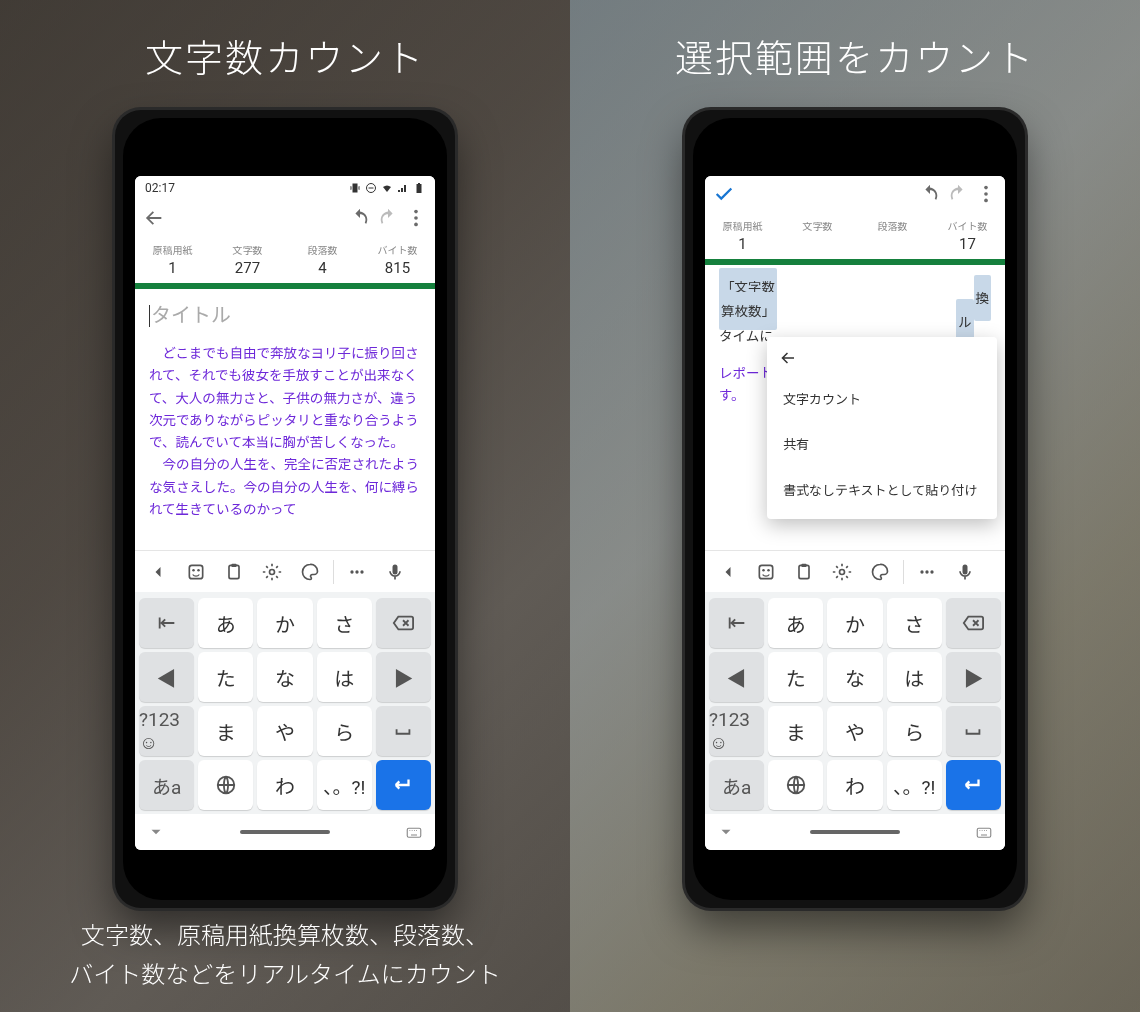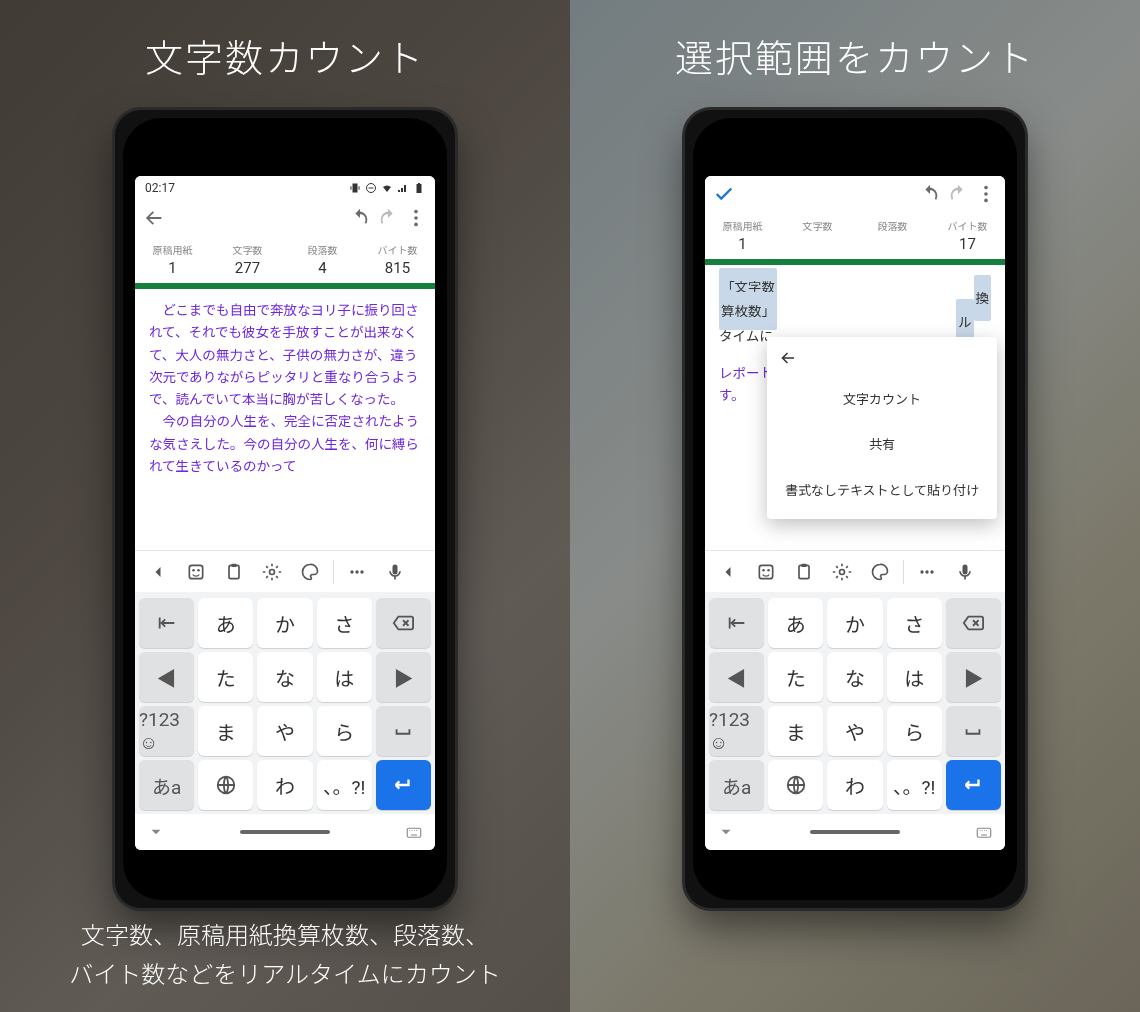--- a/index.html
+++ b/index.html
@@ -161,21 +161,20 @@
     top:72px;
     left:62px;
     width:230px;
     background:#fff;
     border-radius:4px;
     box-shadow:0 6px 20px rgba(0,0,0,0.25);
     z-index:50;
     padding:6px 0;
     font-size:13px;
     color:#333;
-    text-align:center;
   }
   .ctxmenu .ctx-header {
     display:flex; align-items:center; padding:6px 12px 10px;
   }
   .ctxmenu .ctx-header svg { width:18px; height:18px; fill:#333; }
   .ctxmenu .ctx-item { padding:12px 16px; }
   
   .kb-suggest {
     height:42px;
     background:#fff;
@@ -297,20 +296,24 @@
               <div class="label">段落数</div>
               <div class="value">4</div>
             </div>
           <div class="statcell">
               <div class="label">バイト数</div>
               <div class="value">815</div>
             </div>
         </div>
 
         <div class="editor">
+          <div class="title-input left-title-row">
+            <span class="cursor"></span>
+            <span>タイトル</span>
+          </div>
           <p class="body-text">どこまでも自由で奔放なヨリ子に振り回されて、それでも彼女を手放すことが出来なくて、大人の無力さと、子供の無力さが、違う次元でありながらピッタリと重なり合うようで、読んでいて本当に胸が苦しくなった。</p>
           <p class="body-text">今の自分の人生を、完全に否定されたような気さえした。今の自分の人生を、何に縛られて生きているのかって</p>
         </div>
 
         <div class="kb-suggest">
           <span class="sug-btn">
               <svg viewBox="0 0 24 24">
                 <path d="M15 6l-6 6 6 6"></path>
               </svg>
             </span>

